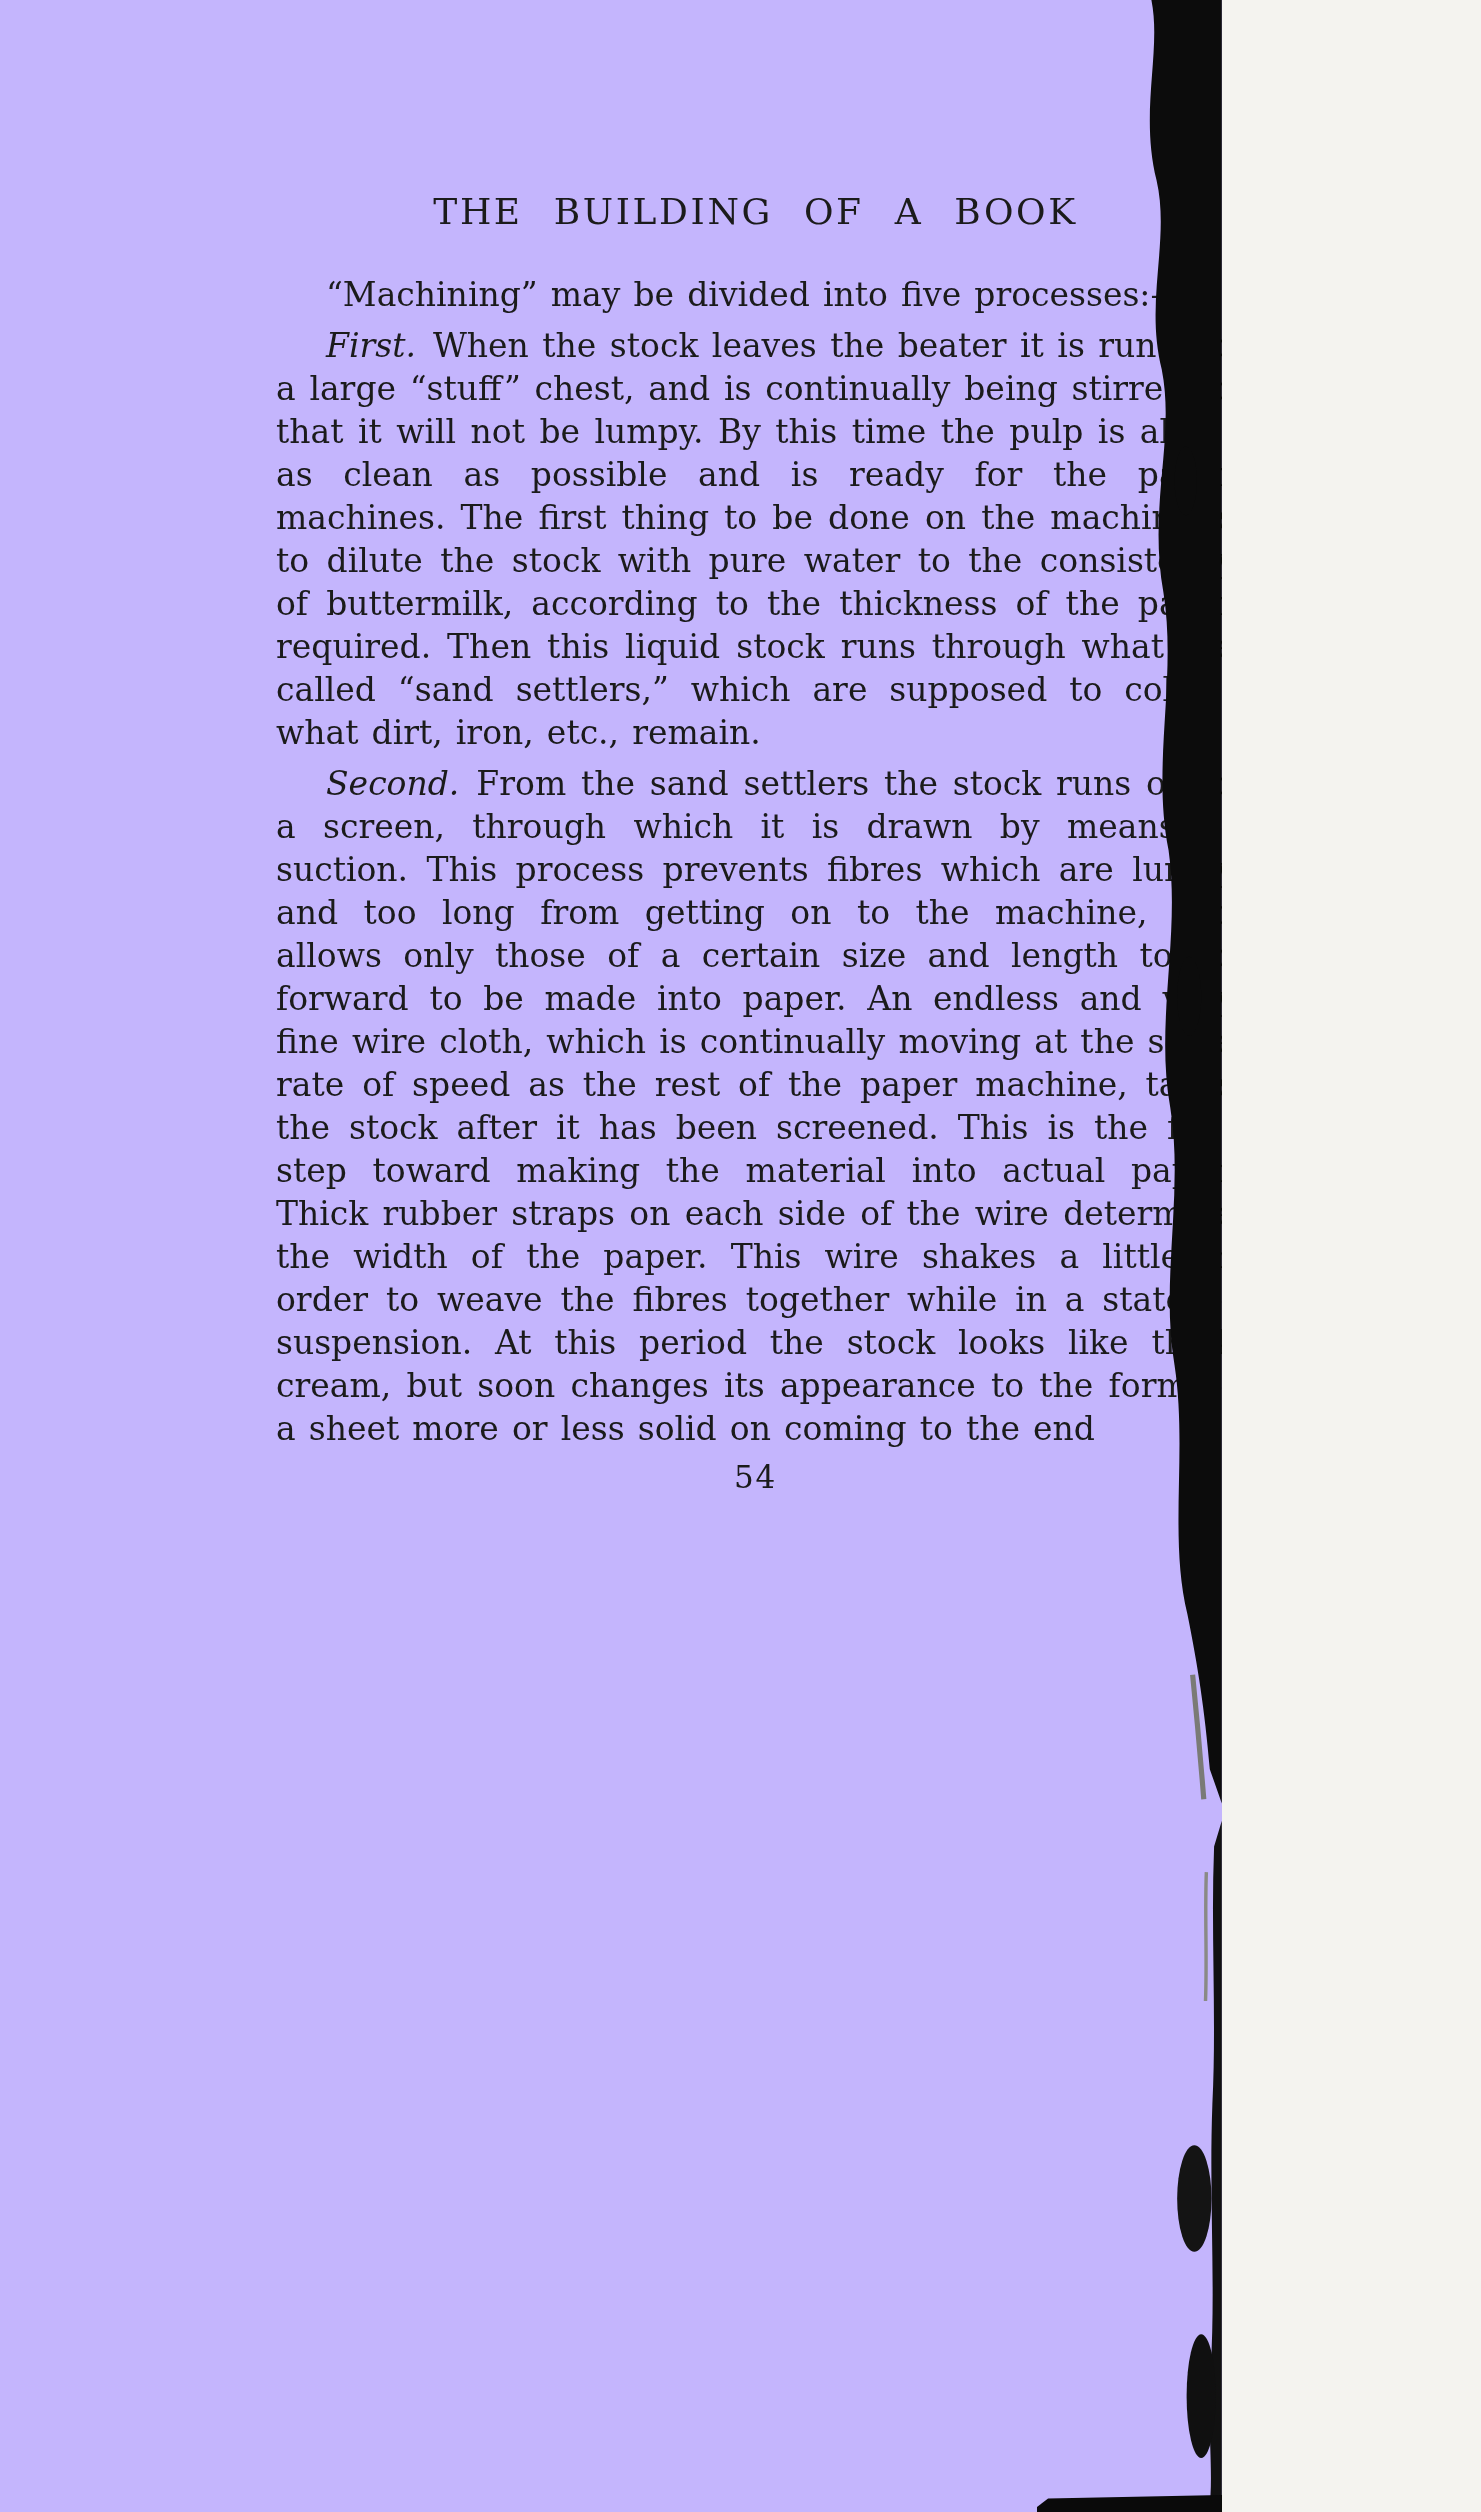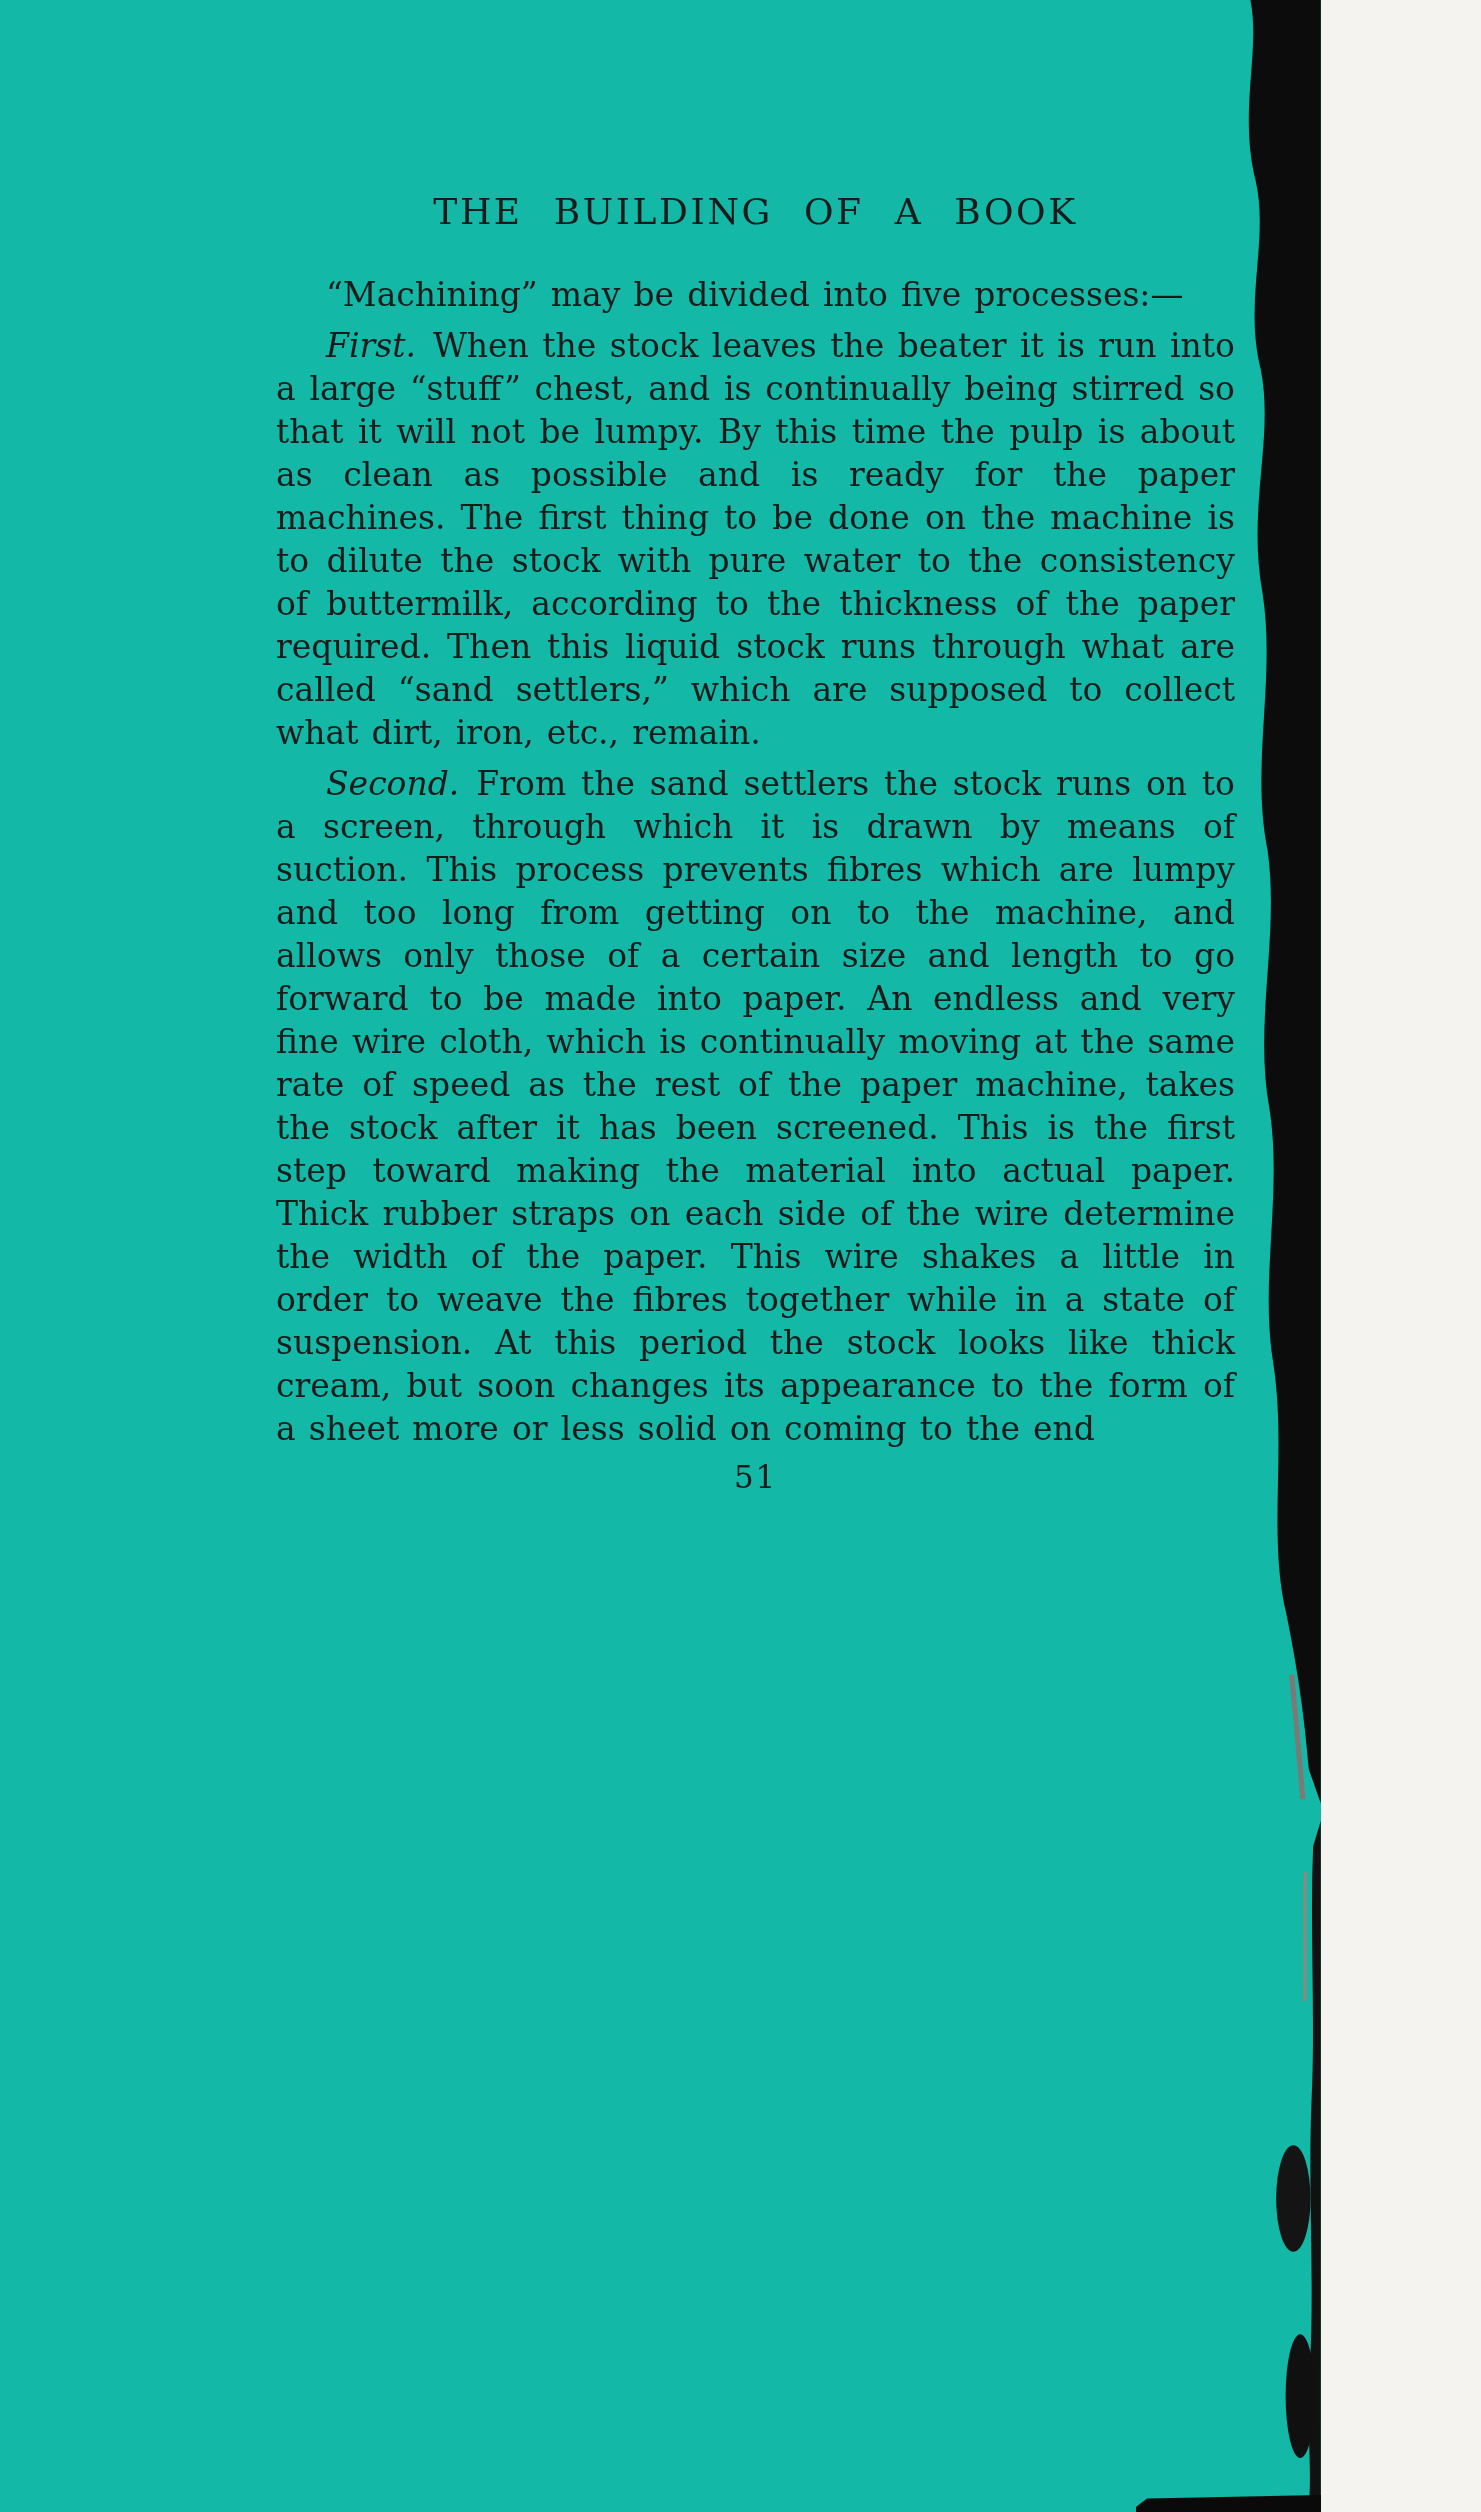--- a/index.html
+++ b/index.html
@@ -2,23 +2,23 @@
 <html style="font-size:13.7px"><head>
 <meta charset="utf-8">
 <style>
   html, body {
     margin: 0;
     padding: 0;
     background: #f4f3ef;
   }
   .page {
     position: relative;
-    width: 1321px;
+    width: 1222px;
     height: 2512px;
-    background: #14b8a6;
+    background: #c4b5fd;
     overflow: hidden;
     font-family: "DejaVu Serif", "Liberation Serif", serif;
     color: #1b1b1b;
   }
   .text-block {
     position: absolute;
     left: 268px;
     top: 191px;
     width: 975px;
   }
@@ -91,21 +91,21 @@
     </p>
 
     <p class="para">
       <span class="lead">First.</span><span>When the stock leaves the beater it is run into a large “stuff” chest, and is continually being stirred so that it will not be lumpy. By this time the pulp is about as clean as possible and is ready for the paper machines. The first thing to be done on the machine is to dilute the stock with pure water to the consistency of buttermilk, according to the thickness of the paper required. Then this liquid stock runs through what are called “sand settlers,” which are supposed to collect what dirt, iron, etc., remain.</span>
     </p>
 
     <p class="para">
       <span class="lead">Second.</span><span>From the sand settlers the stock runs on to a screen, through which it is drawn by means of suction. This process prevents fibres which are lumpy and too long from getting on to the machine, and allows only those of a certain size and length to go forward to be made into paper. An endless and very fine wire cloth, which is continually moving at the same rate of speed as the rest of the paper machine, takes the stock after it has been screened. This is the first step toward making the material into actual paper. Thick rubber straps on each side of the wire determine the width of the paper. This wire shakes a little in order to weave the fibres together while in a state of suspension. At this period the stock looks like thick cream, but soon changes its appearance to the form of a sheet more or less solid on coming to the end</span>
     </p>
 
-    <div class="page-number">51</div>
+    <div class="page-number">54</div>
 
   </div>
 
   <svg class="scan-edge" width="112" height="2512" viewBox="0 0 130 2925" aria-hidden="true">
     <path fill="#0c0c0c" d="M130,0 L48,0
       C60,60 34,130 54,210
       C70,280 40,350 60,430
       C76,510 44,590 62,690
       C78,790 48,890 68,990
       C82,1090 52,1190 70,1290

